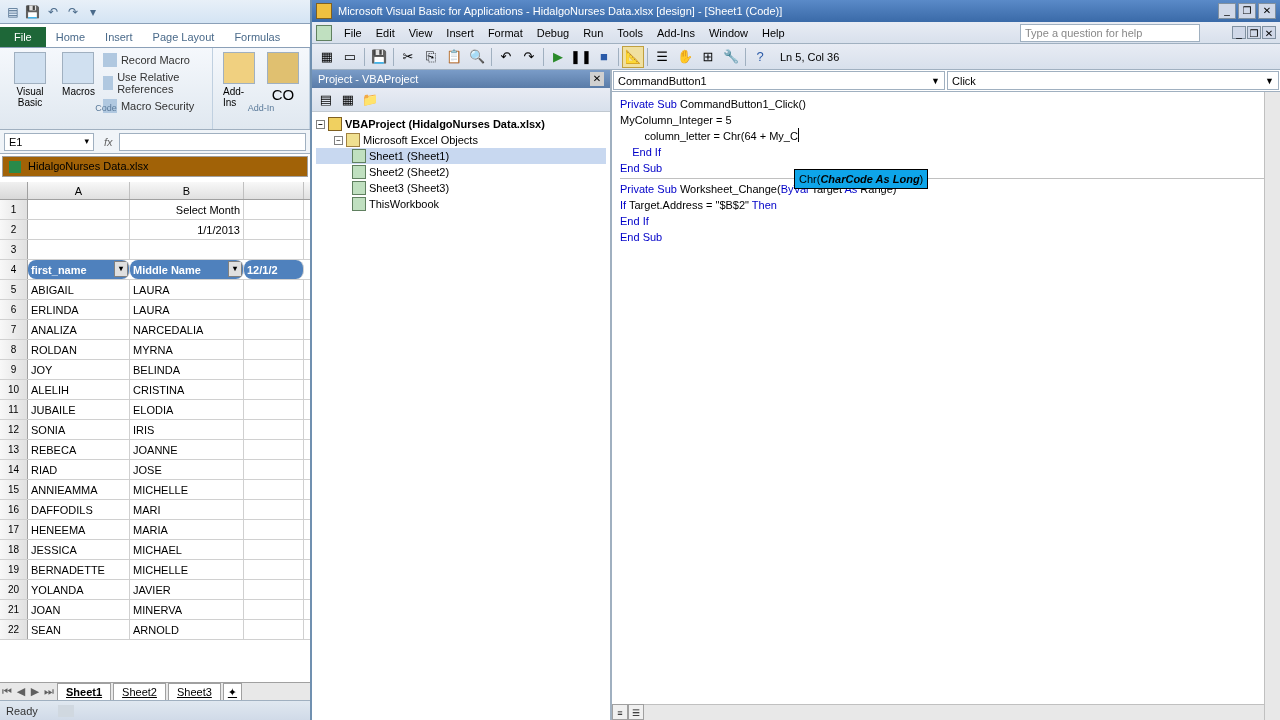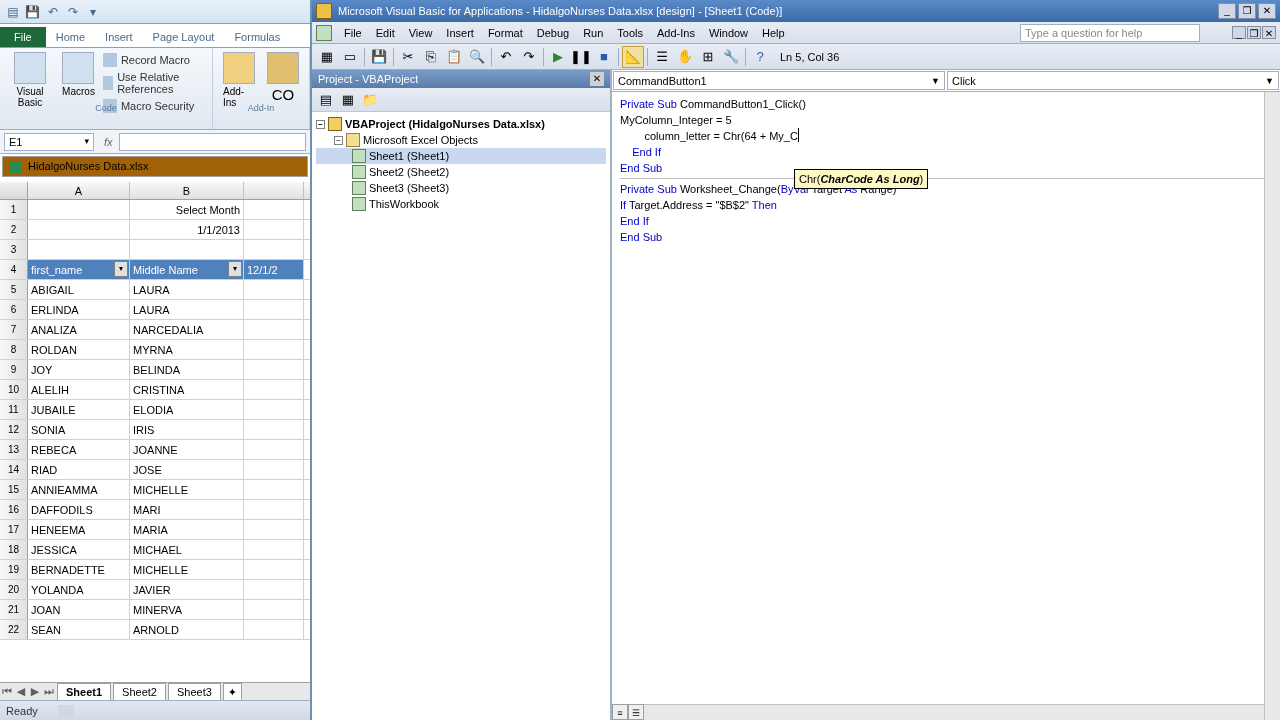--- a/index.html
+++ b/index.html
@@ -34,26 +34,26 @@
 .col-h.a { width: 102px; }
 .col-h.b { width: 114px; }
 .col-h.c { width: 60px; }
 .rows { overflow-y: hidden; }
 .row { display: flex; height: 20px; border-bottom: 1px solid #d0d0d0; }
 .row-h { width: 28px; text-align: center; line-height: 20px; background: linear-gradient(to right,#f8f8f8,#e0e0e0); border-right: 1px solid #a0a0a0; font-size: 10px; }
 .cell { border-right: 1px solid #d0d0d0; padding: 0 3px; line-height: 20px; overflow: hidden; white-space: nowrap; }
 .cell.a { width: 102px; }
 .cell.b { width: 114px; }
 .cell.c { width: 60px; }
-.row.header-row .cell { background: #4f81bd; color: #fff; font-weight: normal; position: relative; }
+.row.header-row .cell { background: #4f81bd; color: #fff; font-weight: bold; position: relative; border-radius: 8px; }
 .row.header-row .dd { position: absolute; right: 1px; top: 1px; width: 14px; height: 16px; background: #e0e0e0; border: 1px solid #808080; font-size: 8px; text-align: center; line-height: 14px; color: #000; }
 
 .sheet-tabs { position: absolute; bottom: 20px; left: 0; right: 0; height: 18px; background: #e8e8e8; display: flex; align-items: center; border-top: 1px solid #a0a0a0; font-size: 10px; }
 .sheet-tab-nav { width: 14px; text-align: center; color: #606060; }
-.sheet-tab { padding: 2px 8px; background: #fff; border: 1px solid #a0a0a0; border-bottom: none; margin: 0 1px; }
+.sheet-tab { padding: 2px 8px; background: #fff; border: 1px solid #a0a0a0; border-bottom: none; margin: 0 1px; text-decoration: underline; }
 .sheet-tab.active { font-weight: bold; background: #fff; }
 
 .status-bar { position: absolute; bottom: 0; left: 0; right: 0; height: 20px; background: linear-gradient(#e0e8f0,#d0dae8); border-top: 1px solid #a0b0c0; display: flex; align-items: center; padding: 0 6px; font-size: 11px; color: #333; }
 
 
 .vba-window { position: absolute; left: 310px; top: 0; width: 970px; height: 720px; background: #f0f0f0; border-left: 2px solid #7090b0; }
 .vba-title { height: 22px; background: linear-gradient(#5a8ac8, #3a6aa8); color: #fff; display: flex; align-items: center; padding: 0 4px; gap: 6px; }
 .vba-title .ticon { width: 16px; height: 16px; background: #f0c040; border: 1px solid #806020; }
 .vba-title .ttext { flex: 1; font-size: 11px; }
 .win-btns { display: flex; gap: 2px; }
@@ -88,21 +88,21 @@
 .tree-node.bold { font-weight: bold; }
 
 .code-pane { flex: 1; background: #fff; display: flex; flex-direction: column; }
 .code-dropdowns { height: 22px; display: flex; border-bottom: 1px solid #a0b0c0; }
 .code-dd { flex: 1; border: 1px solid #a0b0c0; background: #fff; display: flex; justify-content: space-between; align-items: center; padding: 0 4px; font-size: 11px; margin: 1px; }
 .code-dd .arr { font-size: 9px; }
 .code-area { flex: 1; padding: 4px 8px; font-family: 'Consolas', 'Courier New', monospace; font-size: 13px; line-height: 16px; position: relative; overflow: auto; }
 .code-line { white-space: pre; }
 .kw { color: #0000c8; }
 .hr-line { border-top: 1px solid #c0c0c0; margin: 2px 0; }
-.tooltip { position: absolute; background: #fef9c3; border: 1px solid #000; padding: 1px 4px; font-size: 11px; font-family: 'Segoe UI', sans-serif; }
+.tooltip { position: absolute; background: #0ea5e9; border: 1px solid #000; padding: 1px 4px; font-size: 11px; font-family: 'Segoe UI', sans-serif; }
 .tooltip b { font-weight: bold; font-style: italic; }
 .cursor { display: inline-block; width: 1px; height: 14px; background: #000; vertical-align: text-bottom; animation: blink 1s infinite; }
 .code-scroll { position: absolute; right: 0; top: 0; bottom: 0; width: 16px; background: #e8e8e8; border-left: 1px solid #c0c0c0; }
 .code-scroll-h { position: absolute; left: 0; right: 16px; bottom: 0; height: 16px; background: #e8e8e8; border-top: 1px solid #c0c0c0; }
 .view-btns { position: absolute; left: 0; bottom: 0; display: flex; }
 .view-btn { width: 16px; height: 16px; border: 1px solid #a0a0a0; background: #f0f0f0; font-size: 9px; text-align: center; }
 </style>
 </head>
 <body>
 

